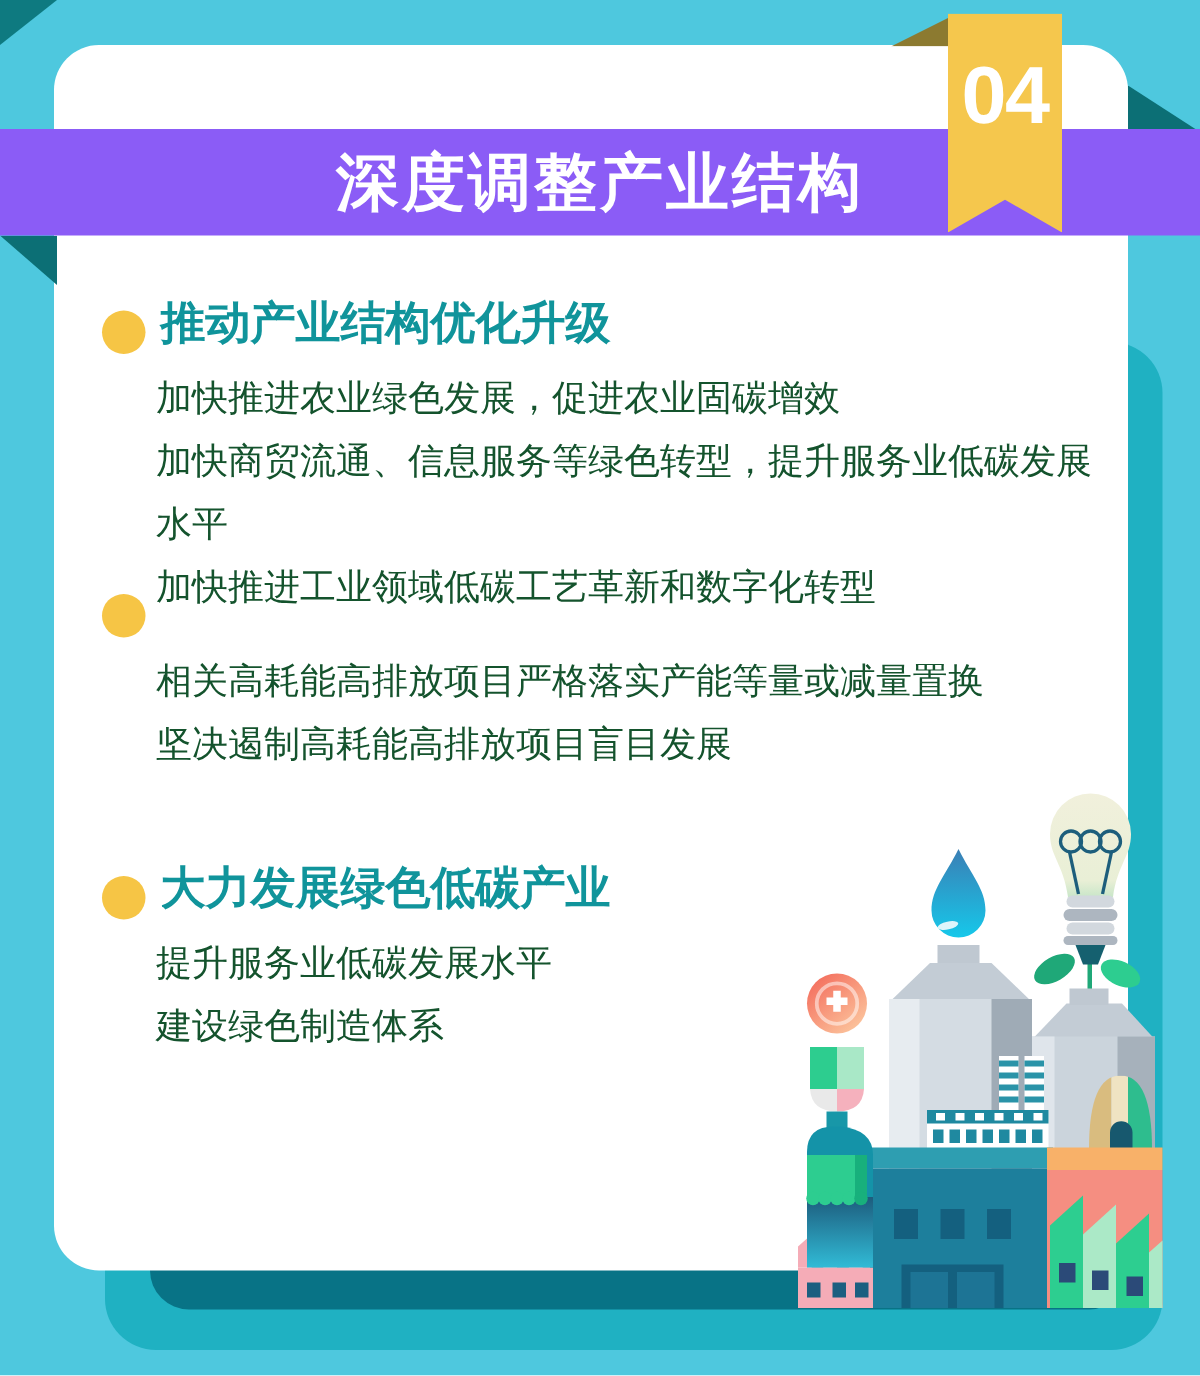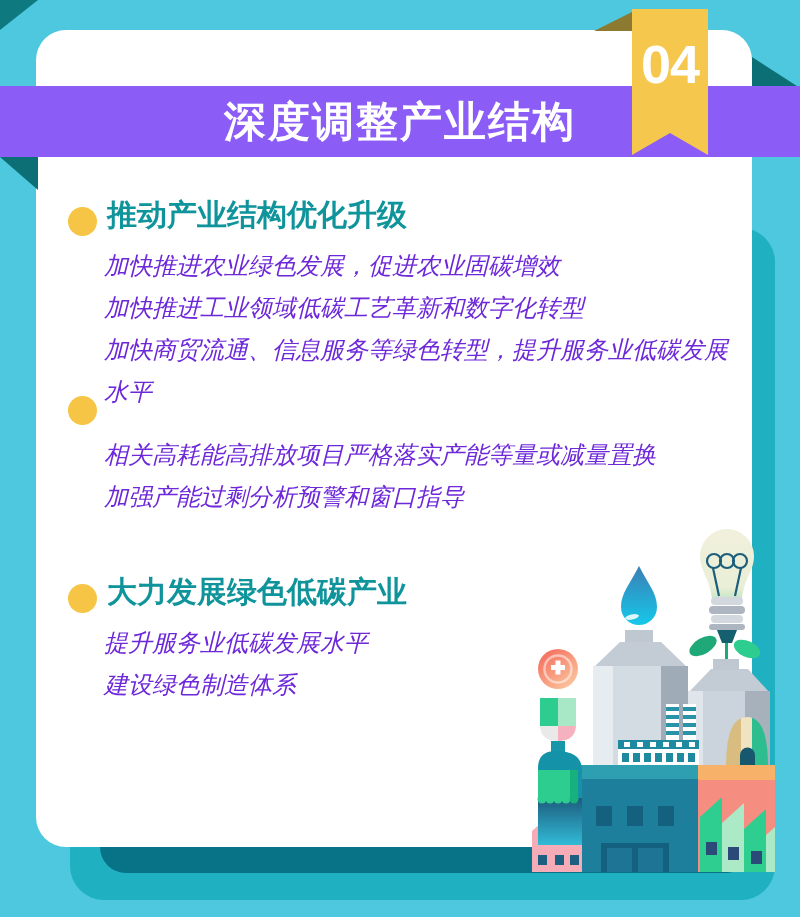--- a/index.html
+++ b/index.html
@@ -34,21 +34,21 @@
     text-align:center; }
   .ribbon-number { font-size:54px; font-weight:800; color:#FFFFFF;
     margin-top:28px; line-height:1; letter-spacing:-1px; }
   
   .section { position:absolute; left:68px; width:672px; }
   .s1 { top:195px; } .s2 { top:396px; } .s3 { top:572px; }
   .sec-head { display:flex; align-items:flex-end; gap:10px; }
   .dot { width:29px; height:29px; border-radius:50%; background:#F6C545; flex:none; }
   .sec-title { font-size:30px; font-weight:bold; color:#10949B; margin:0; }
   .sec-lines { margin:9px 0 0 36px; }
-  .sec-line { font-size:24px; color:#6d28d9; line-height:42px;font-style:italic; }
+  .sec-line { font-size:24px; color:#14532d; line-height:42px; }
   .illu { position:absolute; left:515px; top:498px; width:265px; height:376px; }
 </style>
 </head>
 <body>
 
 <div class="stage">
 
   <div class="corner-tl"></div>
   <div class="back-card"></div>
   <div class="shadow-strip"></div>
@@ -66,32 +66,32 @@
     <div class="ribbon-number">04</div>
   </div>
 
   <div class="section s1">
     <div class="sec-head">
       <span class="dot"></span>
       <h2 class="sec-title">推动产业结构优化升级</h2>
     </div>
     <div class="sec-lines">
       <div class="sec-line">加快推进农业绿色发展，促进农业固碳增效</div>
+      <div class="sec-line">加快商贸流通、信息服务等绿色转型，提升服务业低碳发展水平</div>
       <div class="sec-line">加快推进工业领域低碳工艺革新和数字化转型</div>
-      <div class="sec-line">加快商贸流通、信息服务等绿色转型，提升服务业低碳发展水平</div>
     </div>
   </div>
 
   <div class="section s2">
     <div class="sec-head">
       <span class="dot"></span>
     </div>
     <div class="sec-lines">
       <div class="sec-line">相关高耗能高排放项目严格落实产能等量或减量置换</div>
-      <div class="sec-line">加强产能过剩分析预警和窗口指导</div>
+      <div class="sec-line">坚决遏制高耗能高排放项目盲目发展</div>
     </div>
   </div>
 
   <div class="section s3">
     <div class="sec-head">
       <span class="dot"></span>
       <h2 class="sec-title">大力发展绿色低碳产业</h2>
     </div>
     <div class="sec-lines">
       <div class="sec-line">提升服务业低碳发展水平</div>

